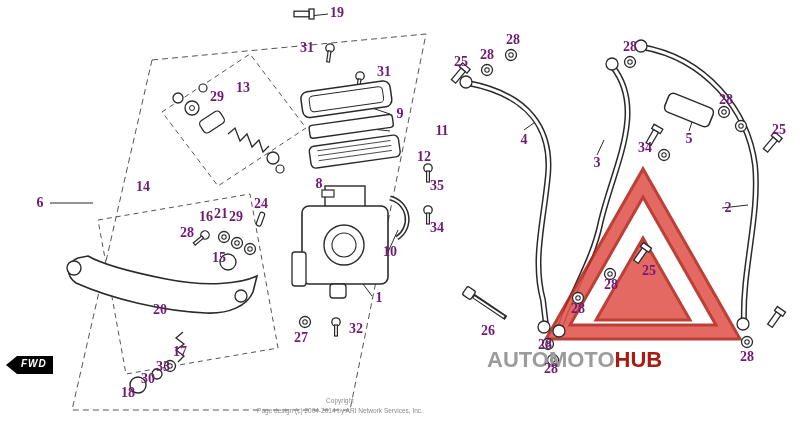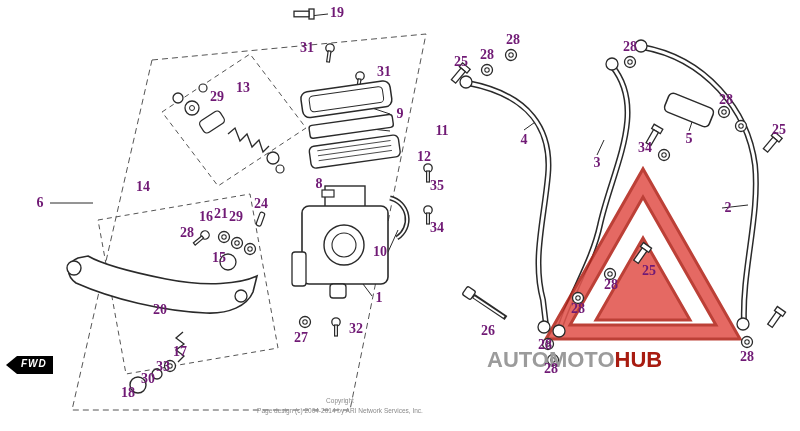--- a/index.html
+++ b/index.html
@@ -196,21 +196,21 @@
       <span class="callout" style="left: 400px; top: 157px; margin-left: 24px;">12</span>
       <span class="callout" style="left: 40px; top: 203px;">6</span>
       <span class="callout" style="left: 143px; top: 187px;">14</span>
       <span class="callout" style="left: 206px; top: 217px;">16</span>
       <span class="callout" style="left: 221px; top: 214px;">21</span>
       <span class="callout" style="left: 236px; top: 217px;">29</span>
       <span class="callout" style="left: 261px; top: 204px;">24</span>
       <span class="callout" style="left: 319px; top: 184px;">8</span>
       <span class="callout" style="left: 187px; top: 233px;">28</span>
       <span class="callout" style="left: 219px; top: 258px;">15</span>
-      <span class="callout" style="left: 380px; top: 252px;">10</span>
+      <span class="callout" style="left: 390px; top: 252px;">10</span>
       <span class="callout" style="left: 379px; top: 298px;">1</span>
       <span class="callout" style="left: 160px; top: 310px;">20</span>
       <span class="callout" style="left: 301px; top: 338px;">27</span>
       <span class="callout" style="left: 356px; top: 329px;">32</span>
       <span class="callout" style="left: 180px; top: 352px;">17</span>
       <span class="callout" style="left: 163px; top: 367px;">33</span>
       <span class="callout" style="left: 148px; top: 379px;">30</span>
       <span class="callout" style="left: 128px; top: 393px;">18</span>
       <span class="callout" style="left: 437px; top: 186px;">35</span>
       <span class="callout" style="left: 437px; top: 228px;">34</span>

